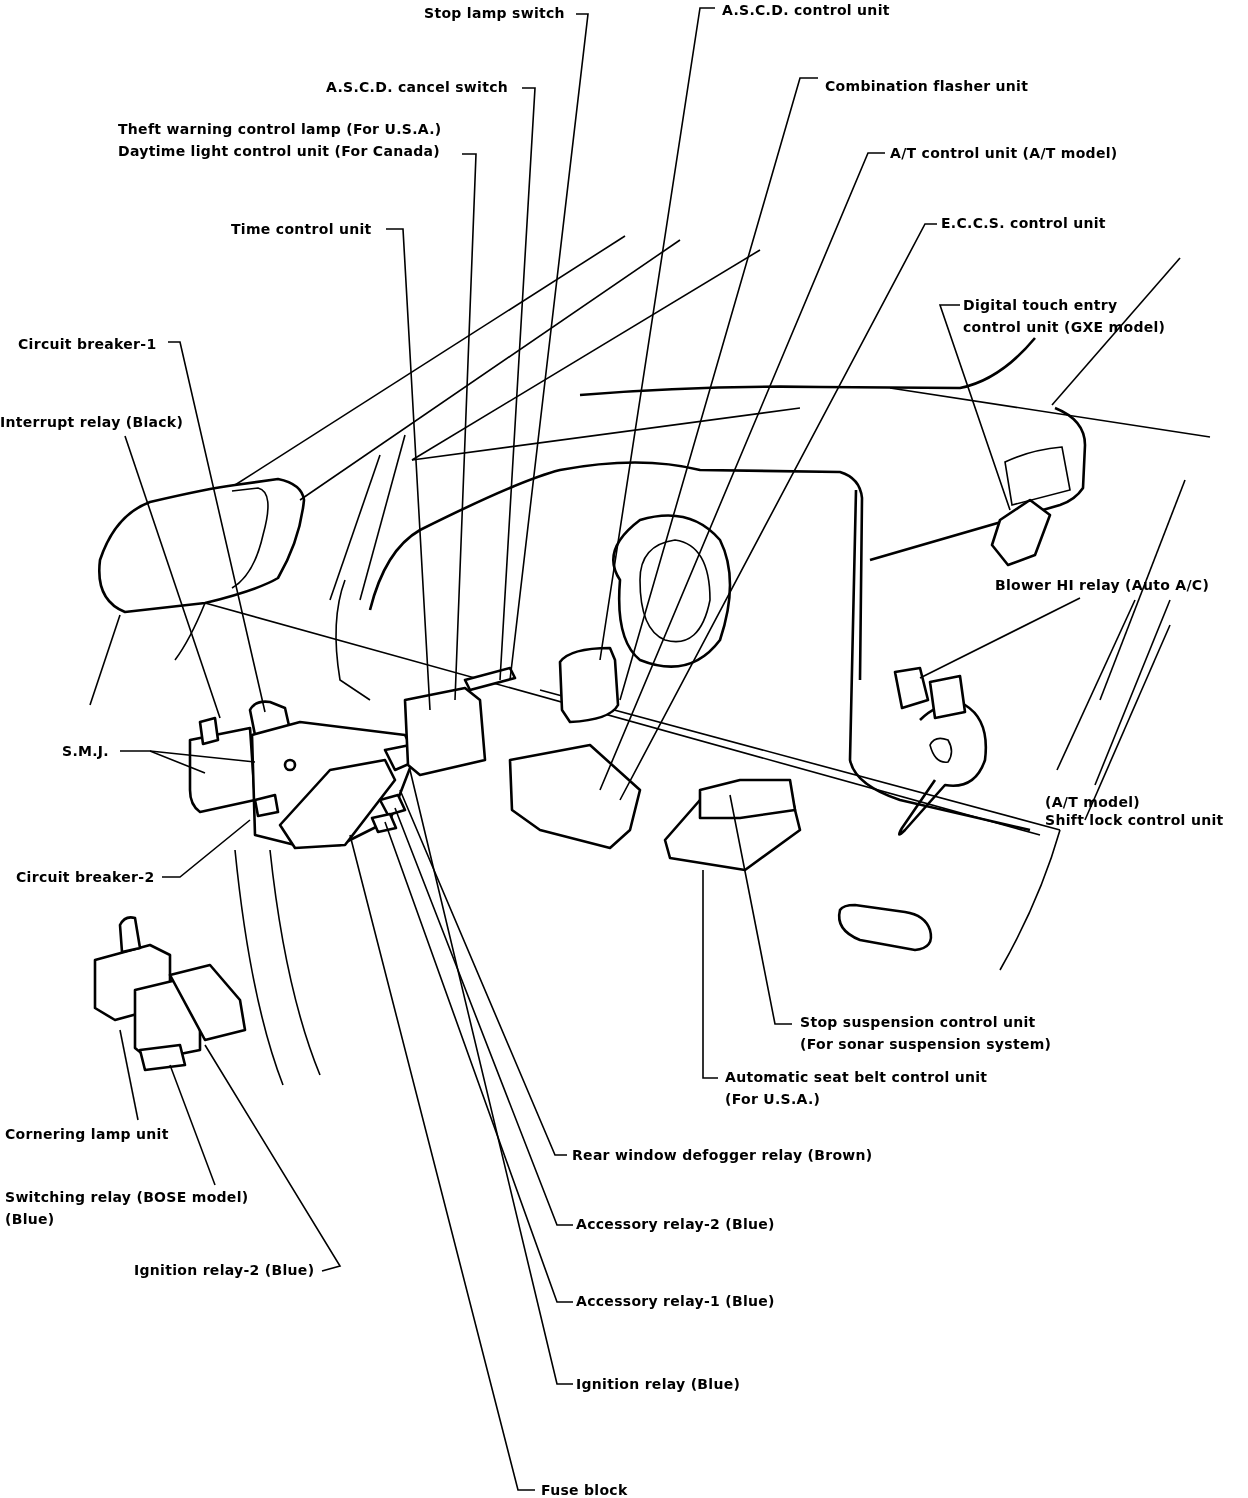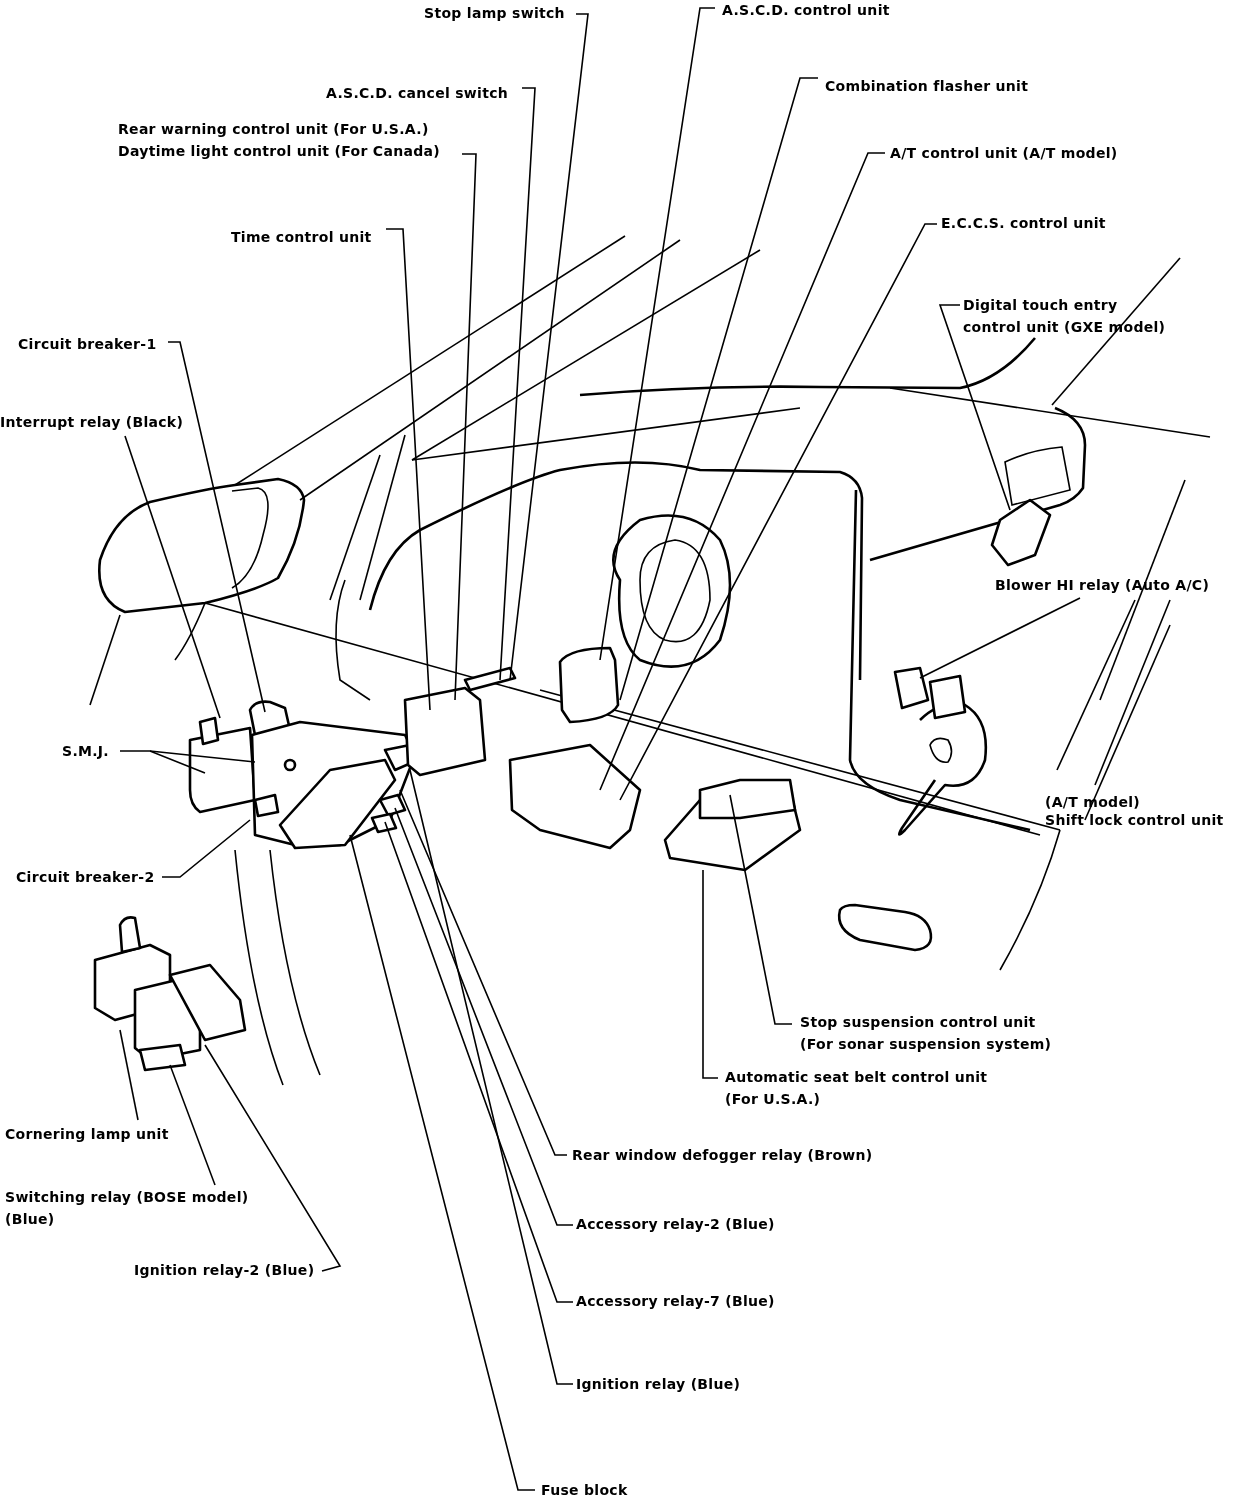--- a/index.html
+++ b/index.html
@@ -119,42 +119,42 @@
     <path class="ln" d="M573,1225 L557,1225 L395,808"></path>
     <path class="ln" d="M573,1302 L557,1302 L385,822"></path>
     <path class="ln" d="M573,1384 L557,1384 L410,770"></path>
     <path class="ln" d="M535,1490 L518,1490 L350,835"></path>
   </g>
 </svg>
 
 <div class="lbl" style="left:424px;top:3px;">Stop lamp switch</div>
 <div class="lbl" style="left:722px;top:0px;">A.S.C.D. control unit</div>
 <div class="lbl" style="left:825px;top:68px;margin-top:8px;">Combination flasher unit</div>
-<div class="lbl" style="left:326px;top:77px;margin-top:6px;">A.S.C.D. cancel switch</div>
-<div class="lbl" style="left:118px;top:119px;">Rear warning control unit (For U.S.A.)</div>
+<div class="lbl" style="left:326px;top:77px;">A.S.C.D. cancel switch</div>
+<div class="lbl" style="left:118px;top:119px;">Theft warning control lamp (For U.S.A.)</div>
 <div class="lbl" style="left:118px;top:141px;text-align:center;">Daytime light control unit (For Canada)</div>
 <div class="lbl" style="left:890px;top:143px;text-align:right;">A/T control unit (A/T model)</div>
 <div class="lbl" style="left:941px;top:213px;">E.C.C.S. control unit</div>
-<div class="lbl" style="left:231px;top:219px;margin-top:8px;">Time control unit</div>
+<div class="lbl" style="left:231px;top:219px;">Time control unit</div>
 <div class="lbl" style="left:963px;top:295px;">Digital touch entry</div>
 <div class="lbl" style="left:963px;top:317px;">control unit (GXE model)</div>
 <div class="lbl" style="left:18px;top:334px;">Circuit breaker-1</div>
 <div class="lbl" style="left:0px;top:412px;">Interrupt relay (Black)</div>
 <div class="lbl" style="left:995px;top:575px;">Blower HI relay (Auto A/C)</div>
 <div class="lbl" style="left:62px;top:741px;">S.M.J.</div>
 <div class="lbl" style="left:1045px;top:770px;margin-top:40px;">Shift lock control unit</div>
 <div class="lbl" style="left:1045px;top:792px;">(A/T model)</div>
 <div class="lbl" style="left:16px;top:867px;">Circuit breaker-2</div>
 <div class="lbl" style="left:800px;top:1012px;">Stop suspension control unit</div>
 <div class="lbl" style="left:800px;top:1034px;">(For sonar suspension system)</div>
 <div class="lbl" style="left:725px;top:1067px;">Automatic seat belt control unit</div>
 <div class="lbl" style="left:725px;top:1089px;">(For U.S.A.)</div>
 <div class="lbl" style="left:5px;top:1124px;">Cornering lamp unit</div>
 <div class="lbl" style="left:5px;top:1187px;">Switching relay (BOSE model)</div>
 <div class="lbl" style="left:5px;top:1209px;">(Blue)</div>
 <div class="lbl" style="left:572px;top:1145px;">Rear window defogger relay (Brown)</div>
 <div class="lbl" style="left:134px;top:1260px;">Ignition relay-2 (Blue)</div>
 <div class="lbl" style="left:576px;top:1214px;">Accessory relay-2 (Blue)</div>
-<div class="lbl" style="left:576px;top:1291px;">Accessory relay-7 (Blue)</div>
+<div class="lbl" style="left:576px;top:1291px;">Accessory relay-1 (Blue)</div>
 <div class="lbl" style="left:576px;top:1374px;">Ignition relay (Blue)</div>
 <div class="lbl" style="left:541px;top:1480px;">Fuse block</div>
 
 </div>
 
 </body></html>

